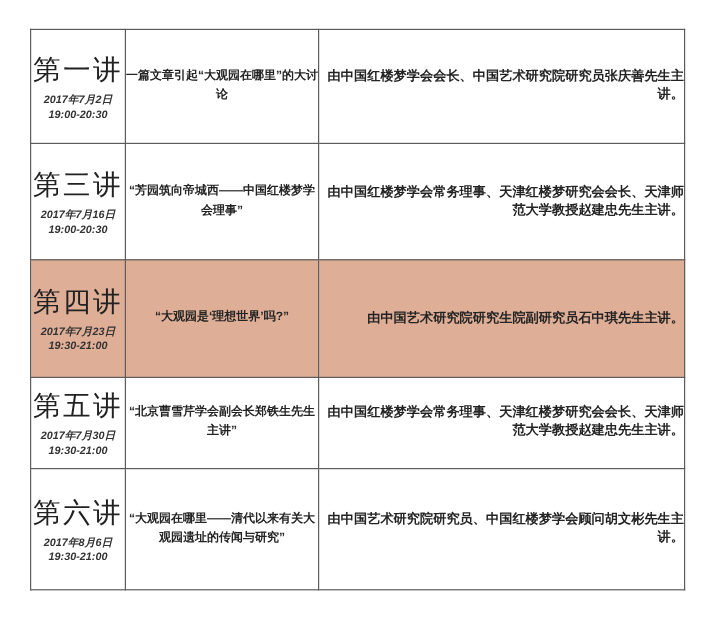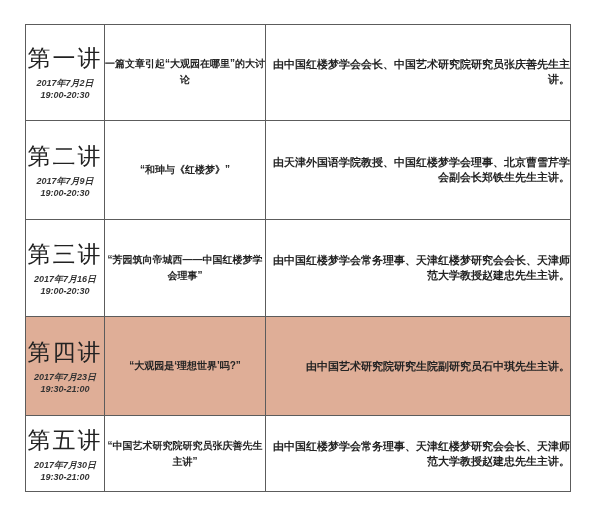--- a/index.html
+++ b/index.html
@@ -95,29 +95,20 @@
     <tbody>
       <tr class="r1">
         <td class="num-cell">
           <span class="lecture-no">第一讲</span>
           <span class="lecture-date">2017年7月2日</span>
           <span class="lecture-time">19:00-20:30</span>
         </td>
         <td class="topic-cell">一篇文章引起“大观园在哪里”的大讨论</td>
         <td class="speaker-cell">由中国红楼梦学会会长、中国艺术研究院研究员张庆善先生主讲。</td>
       </tr>
-      <tr class="r2">
-        <td class="num-cell">
-          <span class="lecture-no">第二讲</span>
-          <span class="lecture-date">2017年7月9日</span>
-          <span class="lecture-time">19:00-20:30</span>
-        </td>
-        <td class="topic-cell">“和珅与《红楼梦》”</td>
-        <td class="speaker-cell">由天津外国语学院教授、中国红楼梦学会理事、北京曹雪芹学会副会长郑铁生先生主讲。</td>
-      </tr>
       <tr class="r3">
         <td class="num-cell">
           <span class="lecture-no">第三讲</span>
           <span class="lecture-date">2017年7月16日</span>
           <span class="lecture-time">19:00-20:30</span>
         </td>
         <td class="topic-cell">“芳园筑向帝城西——中国红楼梦学会理事”</td>
         <td class="speaker-cell">由中国红楼梦学会常务理事、天津红楼梦研究会会长、天津师范大学教授赵建忠先生主讲。</td>
       </tr>
       <tr class="r4 highlight">
@@ -128,18 +119,27 @@
         </td>
         <td class="topic-cell">“大观园是‘理想世界’吗?”</td>
         <td class="speaker-cell">由中国艺术研究院研究生院副研究员石中琪先生主讲。</td>
       </tr>
       <tr class="r5">
         <td class="num-cell">
           <span class="lecture-no">第五讲</span>
           <span class="lecture-date">2017年7月30日</span>
           <span class="lecture-time">19:30-21:00</span>
         </td>
-        <td class="topic-cell">“中国艺术研究院研究员张庆善先生主讲”</td>
+        <td class="topic-cell">“北京曹雪芹学会副会长郑铁生先生主讲”</td>
         <td class="speaker-cell">由中国红楼梦学会常务理事、天津红楼梦研究会会长、天津师范大学教授赵建忠先生主讲。</td>
+      </tr>
+      <tr class="r6">
+        <td class="num-cell">
+          <span class="lecture-no">第六讲</span>
+          <span class="lecture-date">2017年8月6日</span>
+          <span class="lecture-time">19:30-21:00</span>
+        </td>
+        <td class="topic-cell">“大观园在哪里——清代以来有关大观园遗址的传闻与研究”</td>
+        <td class="speaker-cell">由中国艺术研究院研究员、中国红楼梦学会顾问胡文彬先生主讲。</td>
       </tr>
     </tbody>
   </table>
 </div>
 
 </body></html>

